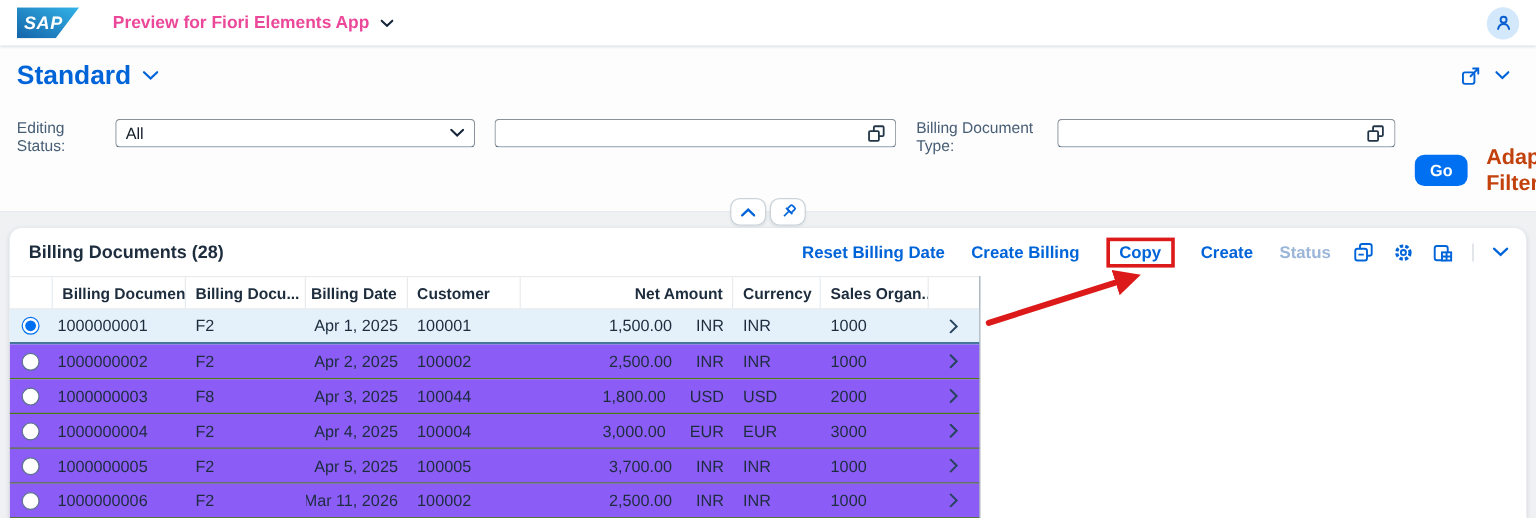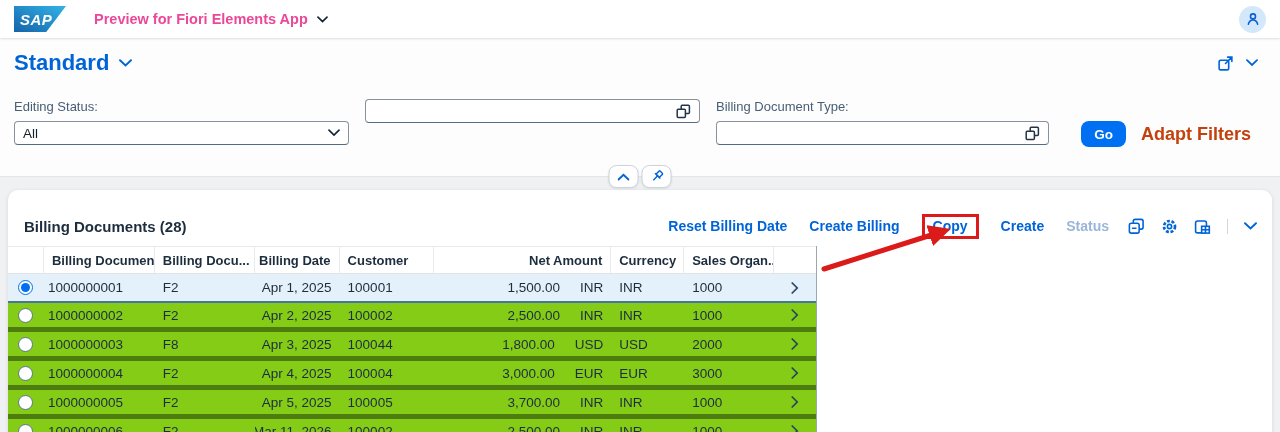--- a/index.html
+++ b/index.html
@@ -19,59 +19,59 @@
   .avatar{margin-left:auto;width:27px;height:27px;border-radius:50%;background:#d4e8fb;
     display:flex;align-items:center;justify-content:center;cursor:pointer;}
   
   .page-header{background:#fdfdfe;height:139px;padding:0 14px;
     border-bottom:1px solid #e2e6ea;position:relative;}
   .variant-row{display:flex;align-items:center;padding-top:12px;}
   .variant{display:flex;align-items:center;gap:10px;color:#0064d9;font-size:22px;
     font-weight:700;cursor:pointer;}
   .share-group{margin-left:auto;display:flex;align-items:center;gap:12px;padding-right:8px;}
   .filter-row{display:flex;align-items:flex-start;margin-top:23px;padding-right:15px;}
-  .filter-group{display:flex;flex-direction:column;gap:7px;margin-right:16px;}
+  .filter-group{display:flex;flex-direction:row;gap:7px;margin-right:16px;}
   .filter-label{font-size:13px;color:#475e75;}
   .field{height:24px;border:1px solid #89919a;border-bottom-color:#556b82;border-radius:4px;
     background:#fff;display:flex;align-items:center;padding:0 8px;font-size:13.5px;color:#131e29;cursor:pointer;}
   .select-box{width:335px;justify-content:space-between;}
   .input-box{width:335px;justify-content:flex-end;}
   .input-box.type{width:333px;}
   .go-adapt{margin-left:auto;display:flex;align-items:center;gap:15px;margin-top:22px;}
   .go-btn{background:#0070f2;color:#fff;font-weight:600;font-size:13.5px;border:none;
     border-radius:8px;height:26px;padding:0 13px;cursor:pointer;}
   .adapt-link{color:#c2410c;font-weight:600;font-size:18px;cursor:pointer;}
   .header-expand-btns{position:absolute;left:50%;transform:translateX(-50%);bottom:-12px;
     display:flex;gap:3px;z-index:6;}
   .hx-btn{width:30px;height:23px;background:#fff;border:1px solid #ccd4da;border-radius:8px;
     display:flex;align-items:center;justify-content:center;cursor:pointer;
     box-shadow:0 1px 2px rgba(29,45,62,.08);}
   
   .content{padding:13px 8px 0;}
   .table-card{background:#fff;border-radius:10px 10px 0 0;height:242px;overflow:hidden;
     box-shadow:0 1px 4px rgba(29,45,62,.12);}
-  .card-toolbar{height:40px;display:flex;align-items:center;padding:0 15px 0 16px;margin-top:16px;}
+  .card-toolbar{height:40px;display:flex;align-items:center;padding:0 15px 0 16px;}
   .card-title{font-size:15px;font-weight:700;color:#1d2d3e;}
   .toolbar-actions{margin-left:auto;display:flex;align-items:center;gap:22px;}
   .tb-btn{color:#0064d9;font-weight:600;font-size:14px;background:none;border:none;
     padding:0;cursor:pointer;font-family:inherit;white-space:nowrap;}
   .tb-btn.disabled{color:#9bb6d8;cursor:default;}
   .red-box{border:3px solid #dc1a1a;padding:0 8px;display:flex;align-items:center;height:25px;}
   .toolbar-icons{display:flex;align-items:center;gap:16px;margin-left:19px;}
   .icon-btn{background:none;border:none;padding:0;cursor:pointer;display:flex;align-items:center;}
   .tb-sep{width:1px;height:15px;background:#cfd6dc;}
   
   .table{width:809px;border-right:1px solid #9aa6b0;}
   .thead{display:flex;height:28px;border-top:1px solid #e8ebee;border-bottom:1px solid #dfe4e8;}
   .th{font-size:13px;font-weight:700;color:#1d2d3e;padding:0 8px;display:flex;
     align-items:center;height:100%;border-right:1px solid #e8ebee;white-space:nowrap;overflow:hidden;}
   .th:last-child{border-right:none;}
   .th.right,.td.right{justify-content:flex-end;text-align:right;}
-  .tr{display:flex;height:29px;align-items:center;border-bottom:5px solid #4d7c0f;
-    font-size:13.5px;color:#1d2d3e;cursor:pointer;background:#84cc16;}
+  .tr{display:flex;height:29px;align-items:center;border-bottom:1px solid #4d7c0f;
+    font-size:13.5px;color:#1d2d3e;cursor:pointer;background:#8b5cf6;}
   .tr.selected{background:#e4f0fa;border-bottom:2px solid #44769e;}
   .td{padding:0 8px;display:flex;align-items:center;height:100%;white-space:nowrap;overflow:hidden;}
   .td.first{padding-left:4px;}
   .radio-cell{width:36px;display:flex;justify-content:center;align-items:center;height:100%;}
   .radio{width:15px;height:15px;border:1.8px solid #5b738b;border-radius:50%;background:#fff;position:relative;}
   .radio.on{border-color:#0070f2;}
   .radio.on::after{content:"";position:absolute;inset:2px;background:#0070f2;border-radius:50%;}
   .amount-unit{margin-left:20px;}
   .nav-cell{width:42px;display:flex;justify-content:center;align-items:center;height:100%;}
   

